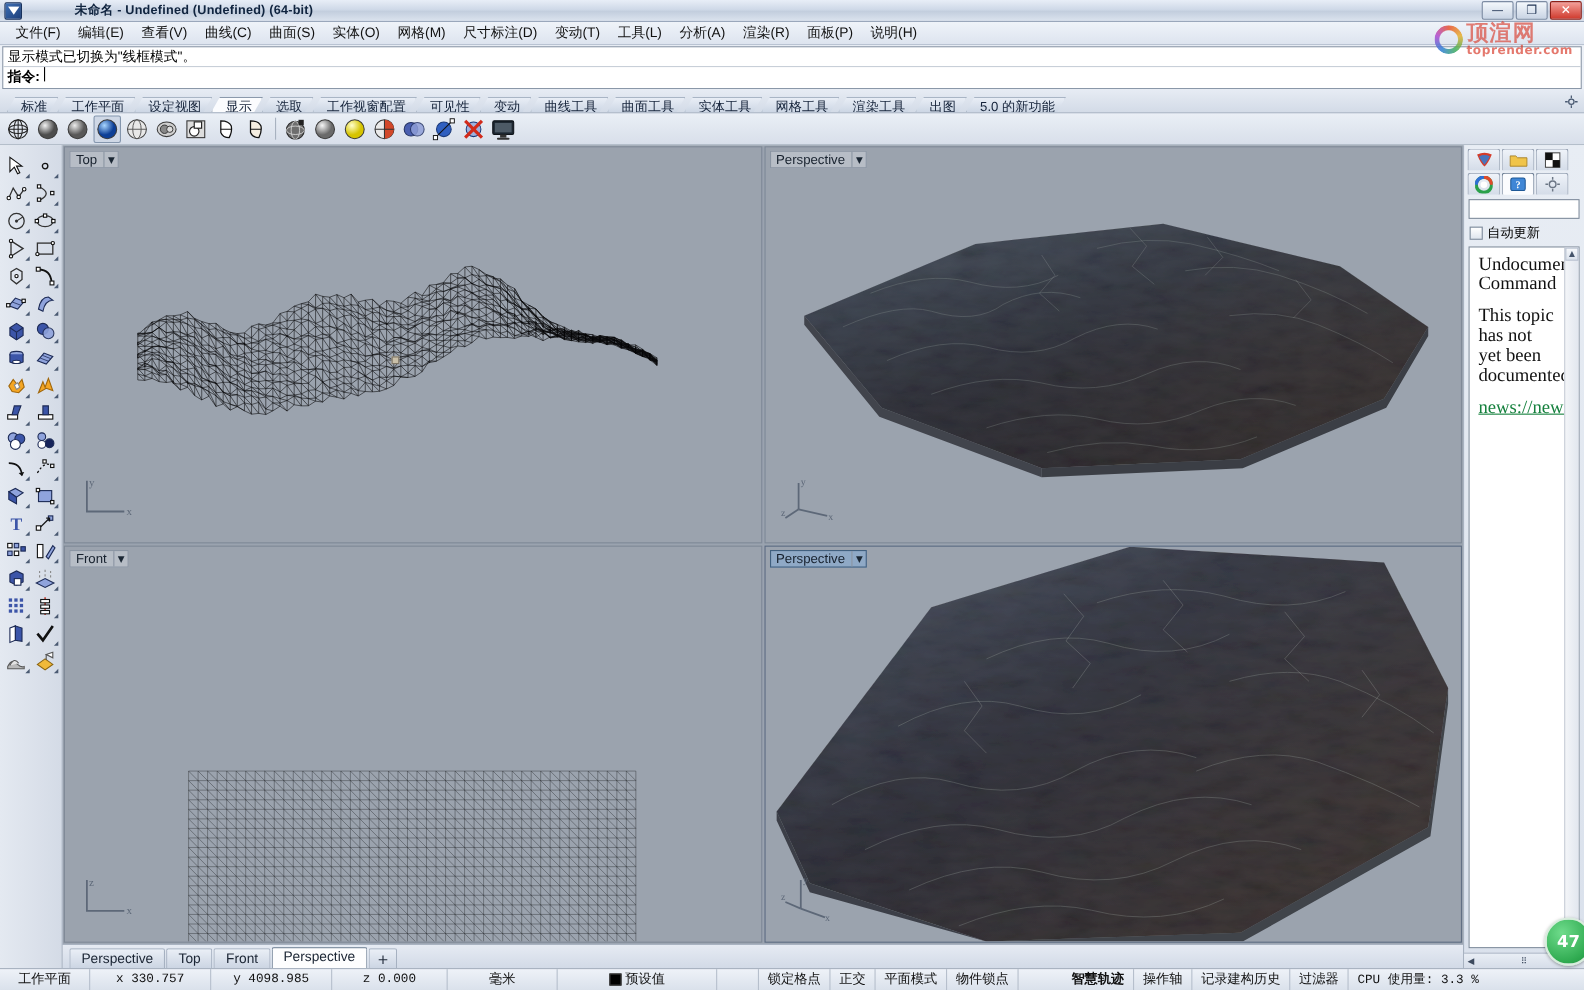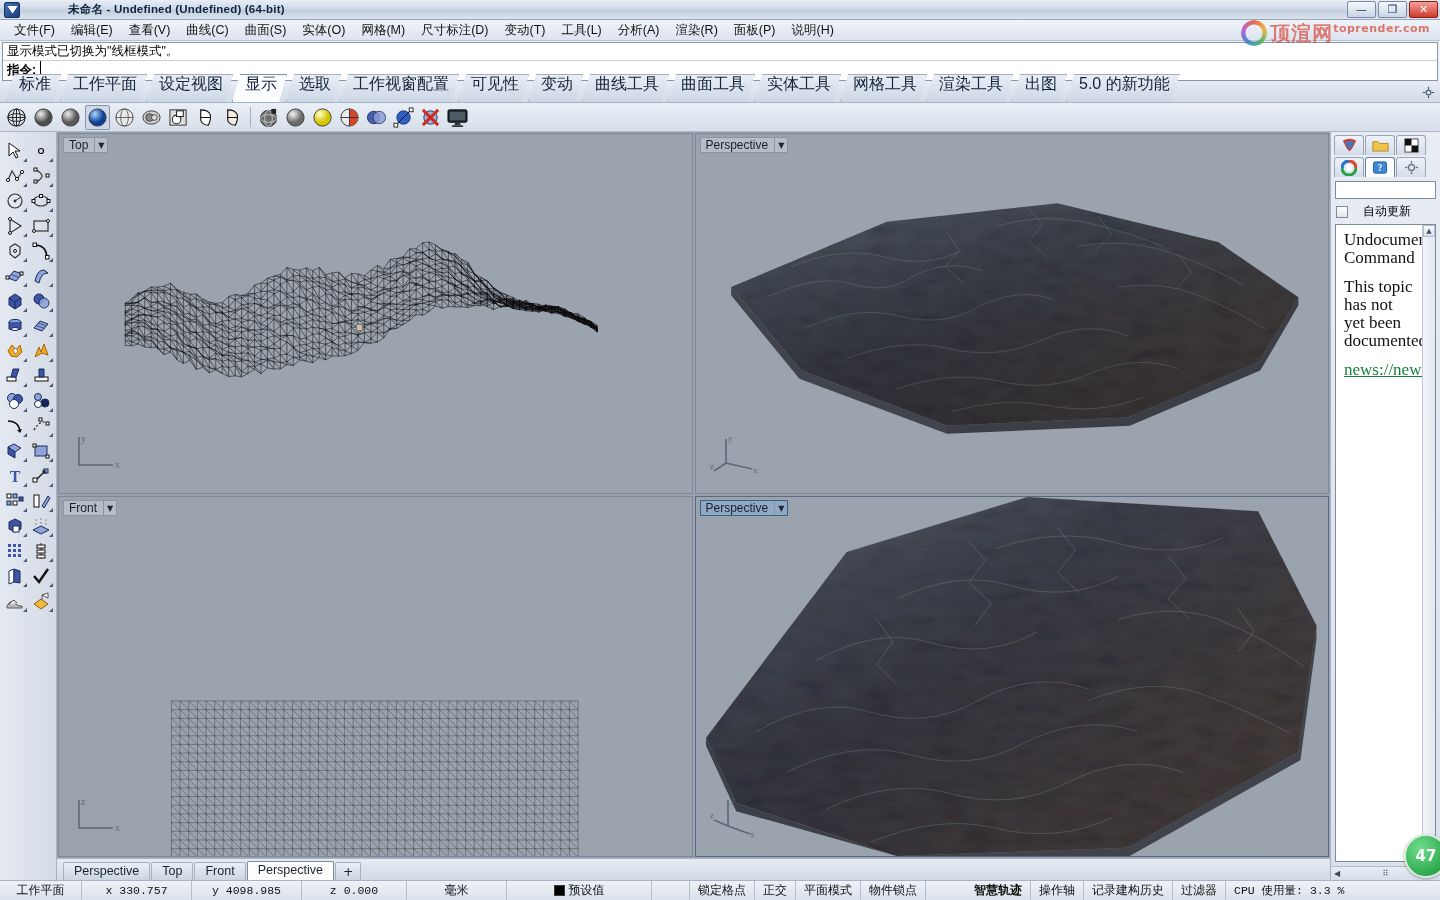--- a/index.html
+++ b/index.html
@@ -39,21 +39,21 @@
     border-bottom:1px solid #c8cfd8; color:#000; }
   .cmd-line { height:19px; line-height:18px; padding:0 4px; font-size:12.5px; display:flex; align-items:flex-start;}
   .cmd-prompt { font-weight:bold; }
   .caret { display:inline-block; width:1px; height:13px; background:#000; margin-left:4px;
     animation:bl 1s steps(1) infinite; }
   @keyframes bl { 50% { opacity:0; } }
 
   
   .tabstrip { height:22px; display:flex; align-items:flex-end; padding-left:6px;
     background:linear-gradient(#e7ecf4,#d3dbe7); border-bottom:1px solid #a9b4c4; position:relative;}
-  .ttab { position:relative; height:28px; line-height:17px; padding:0 9px 0 12px; font-size:16px;
+  .ttab { position:relative; height:14px; line-height:17px; padding:0 9px 0 12px; font-size:12px;
     color:#15233a; background:linear-gradient(#e9eef6,#ccd6e4); margin-right:-1px;
     border:1px solid #a4b0c0; border-bottom:none;
     clip-path:polygon(8px 0,100% 0,calc(100% - 8px) 100%,0 100%); }
   .ttab.active { background:#fbfcfe; font-weight:normal; z-index:3; border-color:#7f8ea3; }
   .tabstrip .gear { position:absolute; right:5px; bottom:3px; width:13px; height:13px; }
 
   
   .disptb { height:29px; display:flex; align-items:center; gap:2px; padding:1px 4px;
     background:linear-gradient(#eaeff6,#d8dfea); border-bottom:1px solid #aeb8c6; }
   .dicon { width:25px; height:25px; position:relative; display:flex; align-items:center;
@@ -100,21 +100,21 @@
 
   
   .rightpanel { width:110px; background:linear-gradient(#e8edf4,#dae1ec);
     border-left:1px solid #a8b2c0; display:flex; flex-direction:column; }
   .rp-tabrow { display:flex; gap:1px; padding:3px 2px 0 3px; }
   .rp-tab { width:30px; height:20px; border:1px solid #9aa5b6; border-bottom:none;
     background:linear-gradient(#eff3f9,#d4dce8); display:flex; align-items:center;
     justify-content:center; border-radius:3px 3px 0 0; }
   .rp-tab.active { background:#fbfcfe; border-color:#6f8096; }
   .rp-search { margin:4px 4px 2px 4px; height:18px; background:#fff; border:1px solid #7e8b9c; }
-  .rp-check { display:flex; align-items:center; gap:15px; padding:2px 5px; font-size:12px; }
+  .rp-check { display:flex; align-items:center; gap:4px; padding:2px 5px; font-size:12px; }
   .cbox { width:12px; height:12px; border:1px solid #7d8a9b; background:linear-gradient(#fff,#dfe5ee); }
   .rp-help { flex:1; margin:2px 4px 4px 4px; background:#fff; border:1px solid #7e8b9c;
     display:flex; min-height:0; }
   .rp-helptext { flex:1; padding:6px 5px 5px 8px; font-family:"Liberation Serif", serif;
     font-size:17px; line-height:18px; color:#111; overflow:hidden; }
   .rp-helptext p { margin-bottom:11px; }
   .rp-helptext a { color:#15803d; text-decoration:underline; }
   .rp-scroll { width:13px; background:linear-gradient(90deg,#f3f5f8,#e2e7ef);
     border-left:1px solid #c2c9d4; display:flex; flex-direction:column; justify-content:space-between;}
   .sbtn { height:12px; display:flex; align-items:center; justify-content:center; font-size:7px;
@@ -134,21 +134,21 @@
   .swatch { width:11px; height:11px; background:#000; margin-right:4px; border:1px solid #3a3a3a;}
   .scell.grow { flex:1; justify-content:flex-start; border-right:none;text-align:right; }
 
   
   .watermark { position:absolute; right:10px; top:20px; z-index:30; pointer-events:none;
     display:flex; align-items:center; gap:3px; opacity:.85; }
   .wm-ring { width:26px; height:26px; border-radius:50%;
     background:conic-gradient(#e8522f,#e8b12f,#3fae5a,#2f7fd6,#b14bd0,#e8522f);
     -webkit-mask:radial-gradient(circle, transparent 8px, #000 9px);
             mask:radial-gradient(circle, transparent 8px, #000 9px); }
-  .wm-txt { display:flex; flex-direction:row; line-height:1; }
+  .wm-txt { display:flex; flex-direction:column; line-height:1; }
   .wm-cn { font-size:20px; font-weight:bold; color:#d83a2a; letter-spacing:1px; opacity:.75;}
   .wm-en { font-size:11px; font-weight:bold; color:#d83a2a; letter-spacing:.5px; opacity:.8;
            font-family:"DejaVu Sans",sans-serif; }
 
   
   .badge { position:absolute; right:-8px; bottom:22px; width:44px; height:44px; border-radius:50%;
     background:radial-gradient(circle at 35% 30%,#6fdc8c,#2faa50 70%,#1c8a3c);
     border:2px solid #d8ecdd; display:flex; align-items:center; justify-content:center;
     color:#fff; font-weight:bold; font-size:15px; z-index:40;
     font-family:"DejaVu Sans",sans-serif; box-shadow:0 1px 3px rgba(0,0,0,.35); }

